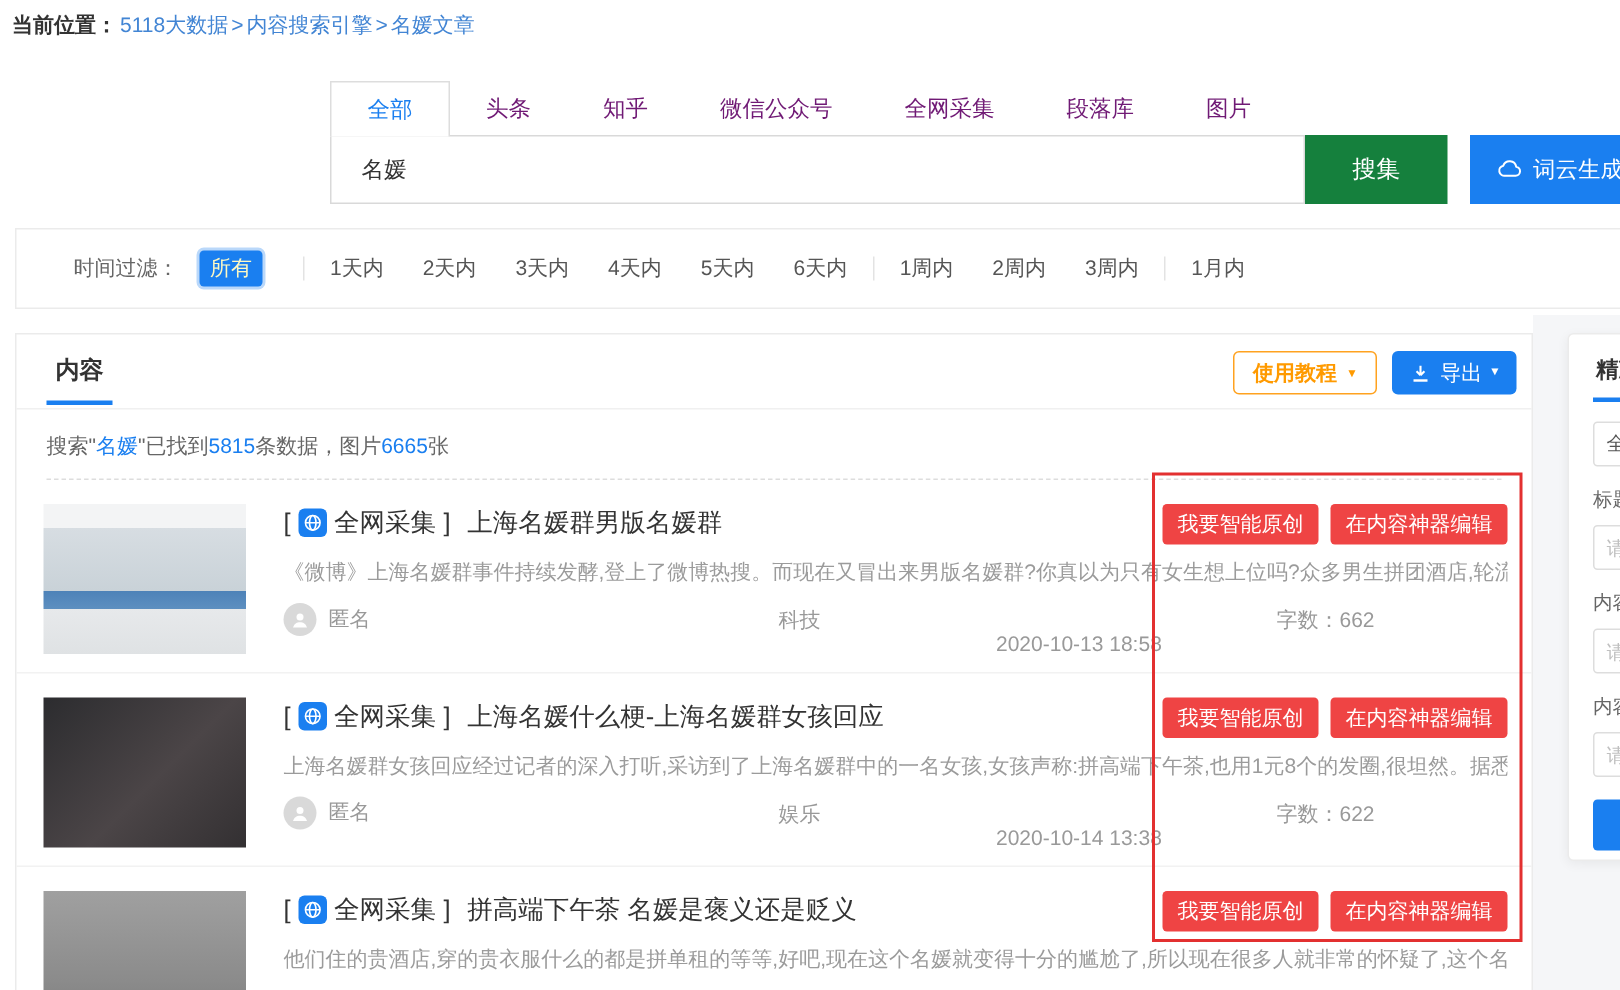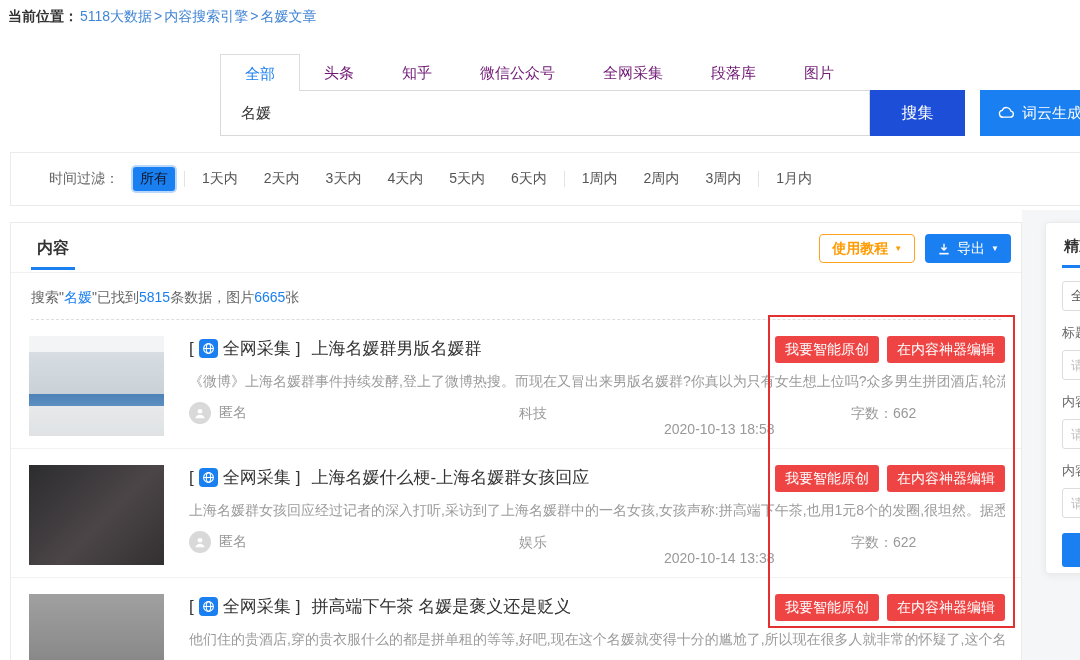--- a/index.html
+++ b/index.html
@@ -15,37 +15,37 @@
   .breadcrumb { position:absolute; left:8px; top:8px; font-size:14px; display:flex; gap:2px; align-items:flex-start; }
   .breadcrumb .bc-label { color:#333; font-weight:bold; }
   .breadcrumb a, .breadcrumb .sep { color:#4285d4; text-decoration:none; cursor:pointer; }
   
   .search-area { position:absolute; left:220px; top:54px; }
   .tabs { display:flex; align-items:flex-end; height:36px; }
   .tab { padding:0 24px; height:35px; line-height:35px; font-size:15px; color:#701a75; cursor:pointer; background:#fff; }
   .tab.active { color:#1a7ff0; border:1px solid #ddd; border-bottom:none; position:relative; z-index:2; margin-bottom:-1px; height:37px; line-height:37px; }
   .search-row { display:flex; align-items:stretch; height:46px; }
   .search-input { width:650px; height:46px; border:1px solid #d9d9d9; padding:0 20px; font-size:15px; color:#333; outline:none; font-family:"Liberation Sans",sans-serif; }
-  .btn-collect { width:95px; background:#1d4ed8; color:#fff; border:none; font-size:16px; cursor:pointer; }
+  .btn-collect { width:95px; background:#15803d; color:#fff; border:none; font-size:16px; cursor:pointer; }
   .btn-wordcloud { margin-left:15px; width:120px; background:#1a7ff0; color:#fff; border:none; font-size:15px; cursor:pointer; display:flex; align-items:center; justify-content:center; gap:6px; }
   
   .filter-bar { position:absolute; left:10px; top:152px; width:1090px; height:54px; border:1px solid #ebebeb; background:#fff; display:flex; align-items:center; padding-left:38px; font-size:14px; color:#666; }
   .filter-label { margin-right:14px; }
-  .chip-active { background:#1a7ff0; color:#0f172a; padding:3px 7px; border-radius:3px; box-shadow:0 0 0 2px rgba(26,127,240,.30); margin-right:5px; cursor:pointer; }
+  .chip-active { background:#1a7ff0; color:#fef9c3; padding:3px 7px; border-radius:3px; box-shadow:0 0 0 2px rgba(26,127,240,.30); margin-right:23px; cursor:pointer; }
   .filter-opt { color:#555; margin:0 13px; cursor:pointer; white-space:nowrap; }
   .filter-sep { width:1px; height:16px; background:#e3e3e3; margin:0 4px; }
   
   .bg-strip { position:absolute; left:1022px; top:210px; width:70px; height:450px; background:#f5f6f8; }
   
   .content-panel { position:absolute; left:10px; top:222px; width:1012px; height:470px; border:1px solid #ebebeb; background:#fff; z-index:1; }
   .panel-header { height:50px; border-bottom:1px solid #f0f0f0; position:relative; }
   .content-tab { position:absolute; left:20px; top:0; height:47px; line-height:50px; padding:0 6px; font-size:16px; font-weight:bold; color:#333; border-bottom:3px solid #1a7ff0; cursor:pointer; }
   .header-btns { position:absolute; right:10px; top:11px; display:flex; gap:10px; }
   .tutorial-btn { border:1px solid #ffa21f; color:#ff9a00; background:#fff; border-radius:4px; height:29px; padding:0 12px; font-size:14px; font-weight:bold; display:inline-flex; align-items:center; gap:6px; cursor:pointer; }
-  .export-btn { background:#1a7ff0; color:#fff; border:none; border-radius:4px; height:29px; padding:0 12px; font-size:14px; display:inline-flex; align-items:center; gap:6px; cursor:pointer; }
+  .export-btn { background:#1a7ff0; color:#fff; border:none; border-radius:4px; height:29px; padding:0 12px; font-size:14px; display:inline-flex; align-items:center; gap:6px; cursor:pointer;font-family:Liberation Mono, monospace; }
   .caret { font-size:8px; line-height:1; }
   .result-line { margin:16px 0 0 20px; font-size:14px; color:#666; }
   .result-line .hl { color:#1a7ff0; }
   .dashed-line { border-top:1px dashed #ddd; margin:12px 20px 0 20px; }
   
   .item { display:flex; padding:16px 16px 12px 18px; border-bottom:1px solid #f2f2f2; position:relative; }
   .thumb { width:135px; height:100px; flex:none; margin-right:25px; }
   .thumb.t1 { background:linear-gradient(180deg,#f3f4f5 0%,#f3f4f5 16%,#d7dde2 16%,#c9d2d8 58%,#4d82b8 58%,#5d8fc0 70%,#e7e9eb 70%,#dfe2e4 100%); }
   .thumb.t2 { background:linear-gradient(135deg,#2c2c2f 0%,#4b4547 55%,#333032 100%); }
   .thumb.t3 { background:linear-gradient(180deg,#a0a0a0 0%,#8b8b8b 60%,#777 100%); }

